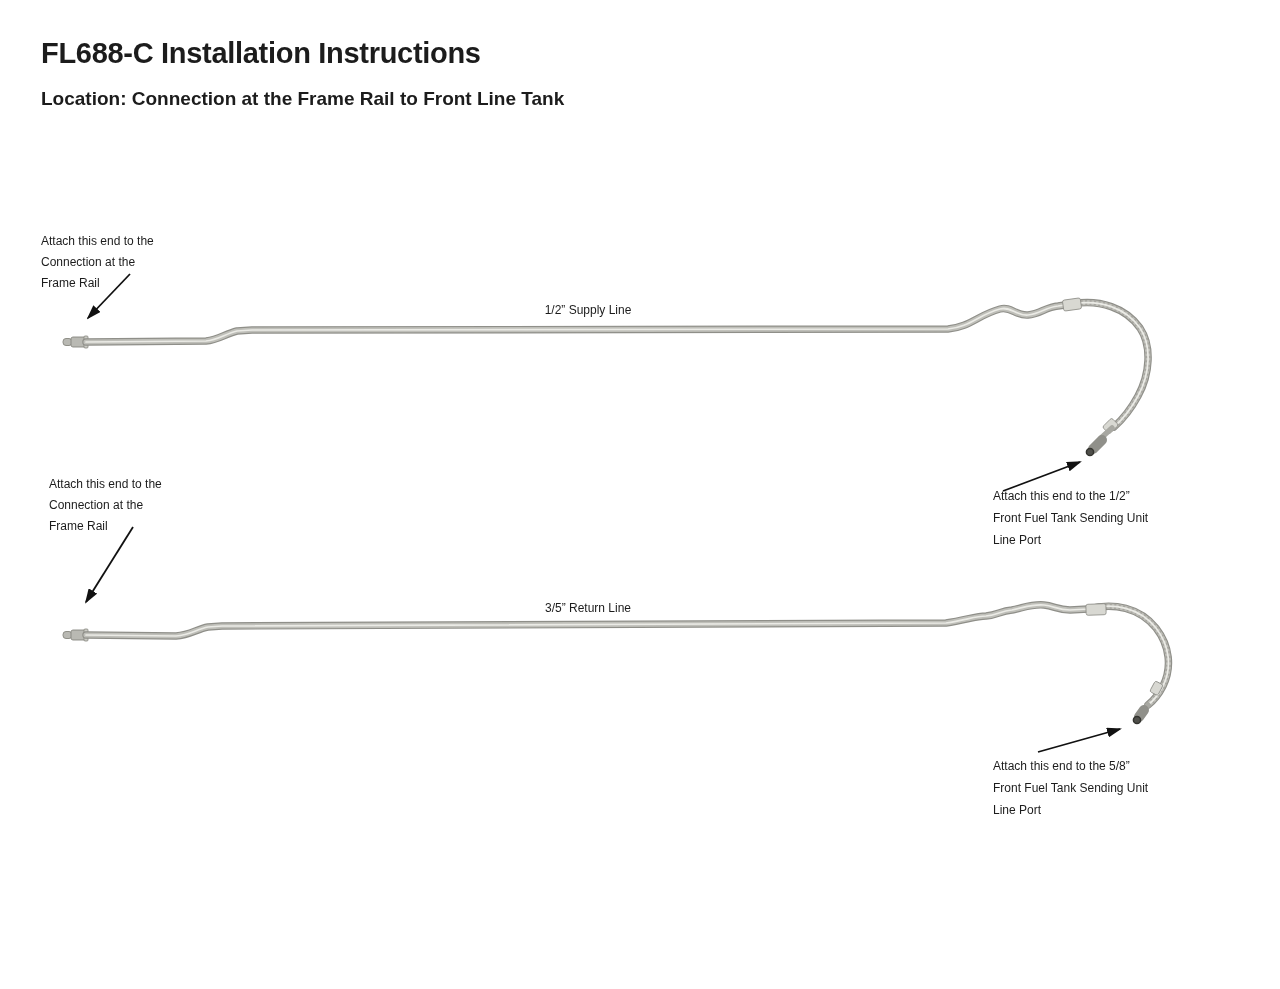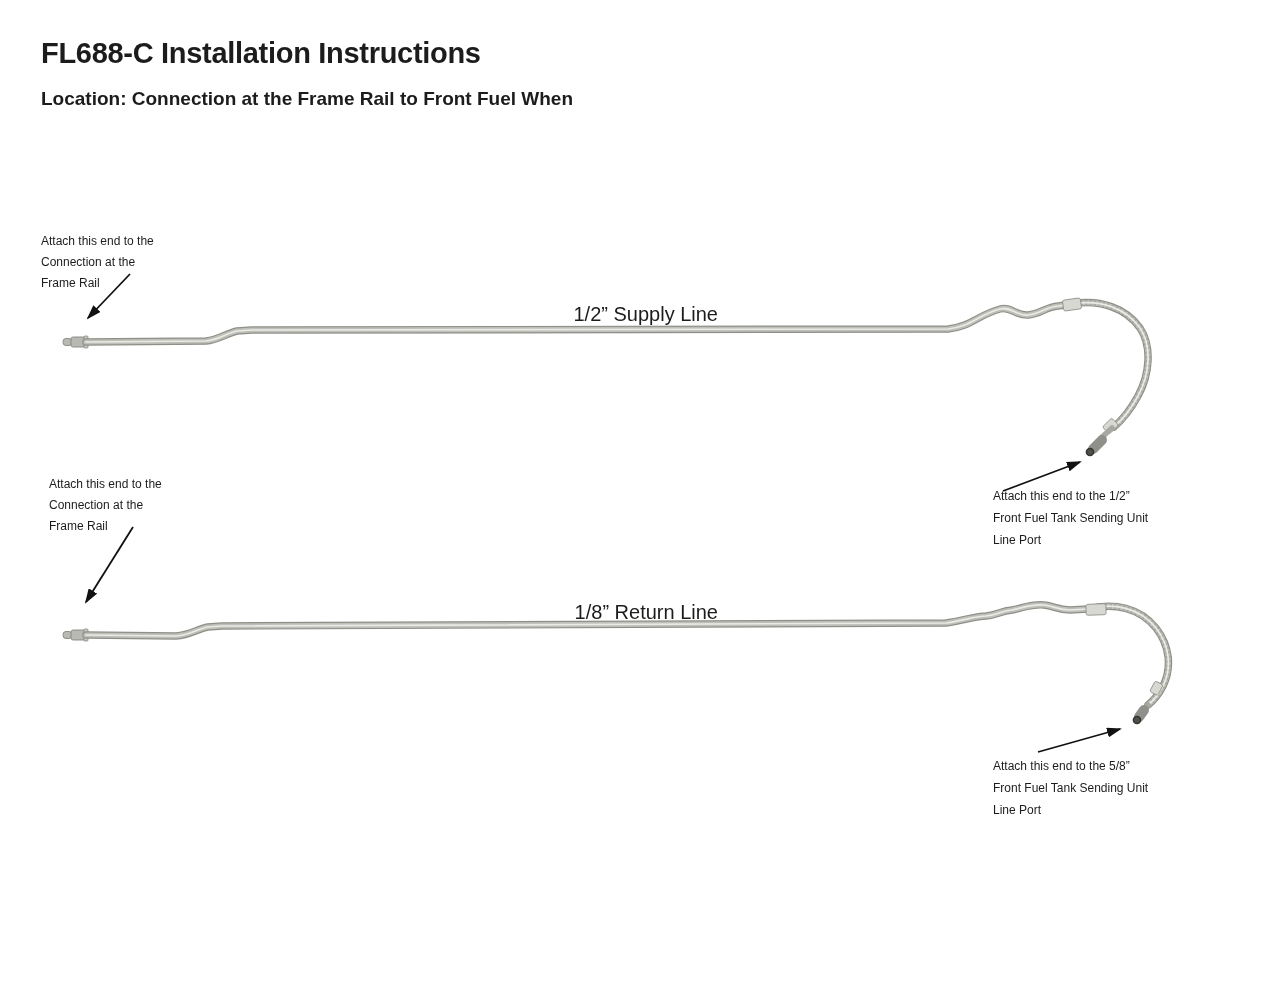--- a/index.html
+++ b/index.html
@@ -13,21 +13,21 @@
   }
   .abs{position:absolute;}
   .title{left:41px;top:37px;font-size:29px;font-weight:700;letter-spacing:-.3px;}
   .subhead{left:41px;top:88px;font-size:19px;font-weight:700;}
   .intro{left:41px;top:141px;font-size:19px;font-weight:700;}
   .note{font-size:12px;line-height:21px;white-space:pre-line;}
   .note.tl{left:41px;top:231px;}
   .note.bl{left:49px;top:474px;}
   .note.tr{left:993px;top:485px;line-height:22px;}
   .note.br{left:993px;top:755px;line-height:22px;}
-  .linelabel{width:260px;text-align:right;font-size:20px;}
+  .linelabel{width:260px;text-align:center;font-size:12px;}
   .linelabel.supply{left:458px;top:303px;}
   .linelabel.ret{left:458px;top:601px;}
   .footer{left:40px;top:906px;font-size:16.5px;font-weight:700;line-height:23px;white-space:pre-line;}
 
   svg.draw{position:absolute;left:0;top:0;}
   .tube-edge{fill:none;stroke:var(--tube-edge,#8f8f89);stroke-width:7.5;stroke-linecap:round;stroke-linejoin:round;}
   .tube-body{fill:none;stroke:var(--tube-body,#bfbfb9);stroke-width:5.2;stroke-linecap:round;stroke-linejoin:round;}
   .tube-shine{fill:none;stroke:var(--tube-highlight,#ebebe6);stroke-width:1.7;stroke-linecap:round;stroke-linejoin:round;}
   .braid{fill:none;stroke:#a3a29c;stroke-width:5.4;stroke-dasharray:2 2.4;opacity:.85;}
   .collar{fill:#d8d8d2;stroke:#8a8a84;stroke-width:.8;}
@@ -106,31 +106,31 @@
       <circle class="bore" cx="1137" cy="720" r="3.6"></circle>
     </g>
 
     <path class="arrow" marker-end="url(#ah)" d="M130,274 L88,318"></path>
     <path class="arrow" marker-end="url(#ah)" d="M1003,491 L1080,462"></path>
     <path class="arrow" marker-end="url(#ah)" d="M133,527 L86,602"></path>
     <path class="arrow" marker-end="url(#ah)" d="M1038,752 L1120,729"></path>
   </svg>
 
   <div class="abs title">FL688-C Installation Instructions</div>
-  <div class="abs subhead">Location: Connection at the Frame Rail to Front Fuel When</div>
+  <div class="abs subhead">Location: Connection at the Frame Rail to Front Line Tank</div>
 
   <div class="abs note tl">Attach this end to the
 Connection at the
 Frame Rail</div>
   <div class="abs linelabel supply">1/2” Supply Line</div>
   <div class="abs note tr">Attach this end to the 1/2”
 Front Fuel Tank Sending Unit
 Line Port</div>
 
   <div class="abs note bl">Attach this end to the
 Connection at the
 Frame Rail</div>
-  <div class="abs linelabel ret">1/8” Return Line</div>
+  <div class="abs linelabel ret">3/5” Return Line</div>
   <div class="abs note br">Attach this end to the 5/8”
 Front Fuel Tank Sending Unit
 Line Port</div>
 
 </div>
 
 </body></html>

